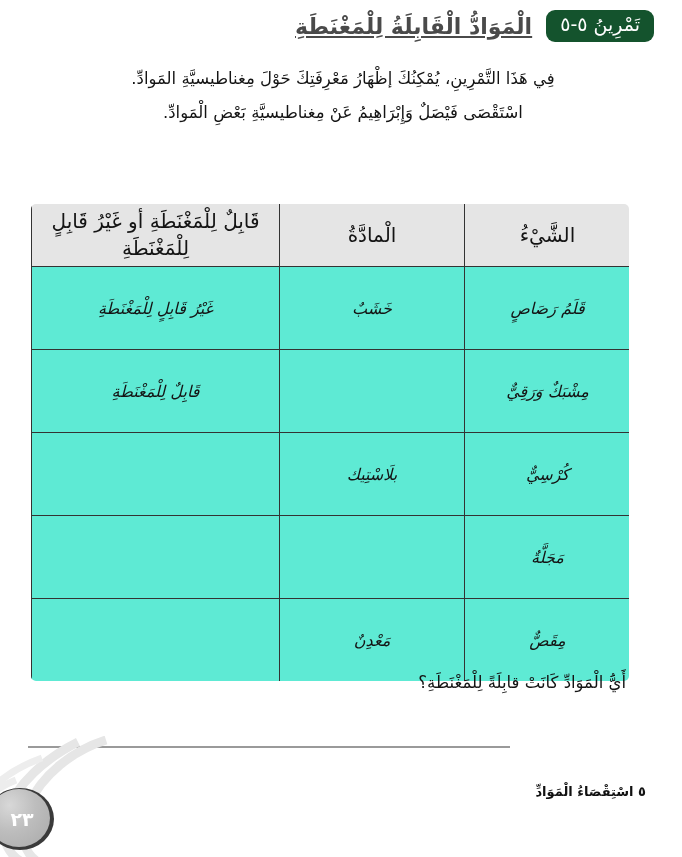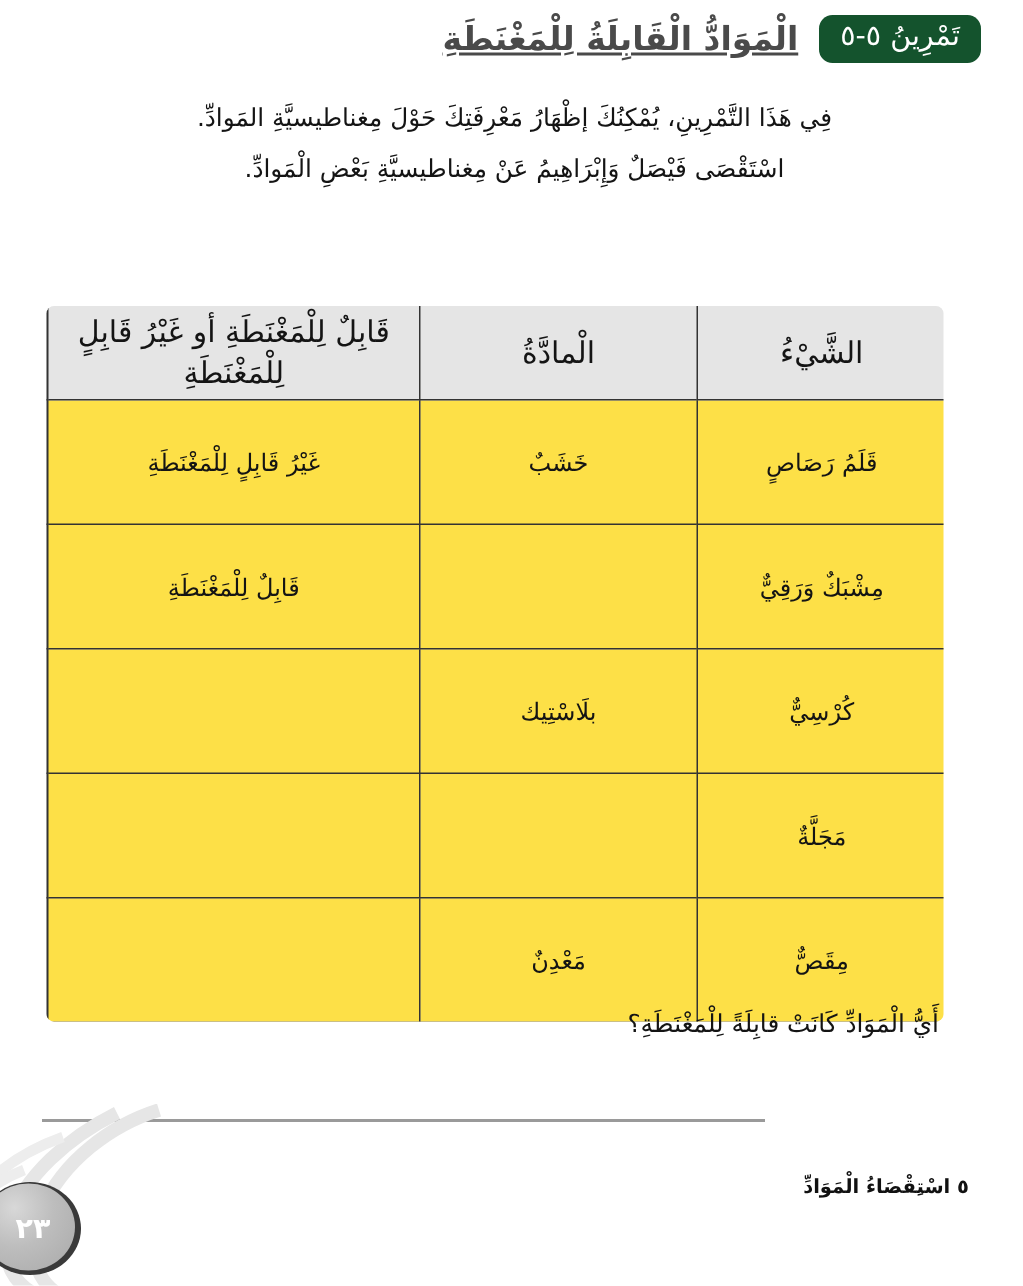--- a/index.html
+++ b/index.html
@@ -95,23 +95,24 @@
     color: #141414;
     padding: 4px 6px;
   }
   table.results thead th {
     background: #e5e5e5;
     height: 54px;
     font-size: 20px;
     line-height: 1.35;
   }
   table.results tbody td {
-    background: #fde047;
+    background: #5eead4;
     height: 74px;
     font-size: 16px;
+    font-style: italic;
   }
   .col-thing   { width: 153px; }
   .col-material{ width: 172px; }
   .col-answer  { width: 235px; }
 
   
   .question {
     position: absolute;
     top: 668px;
     right: 56px;

